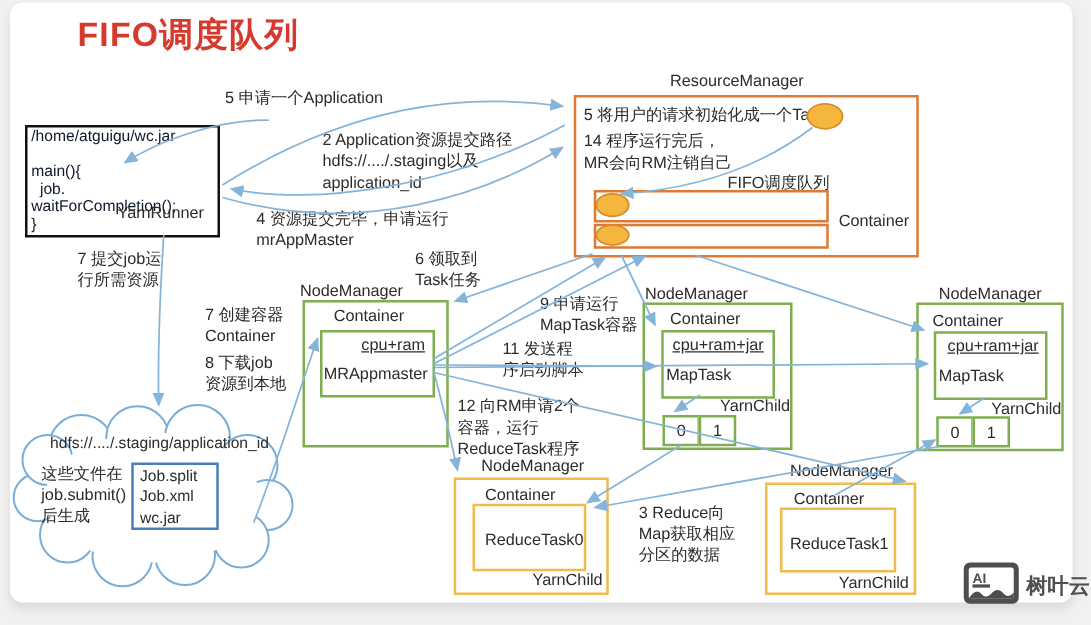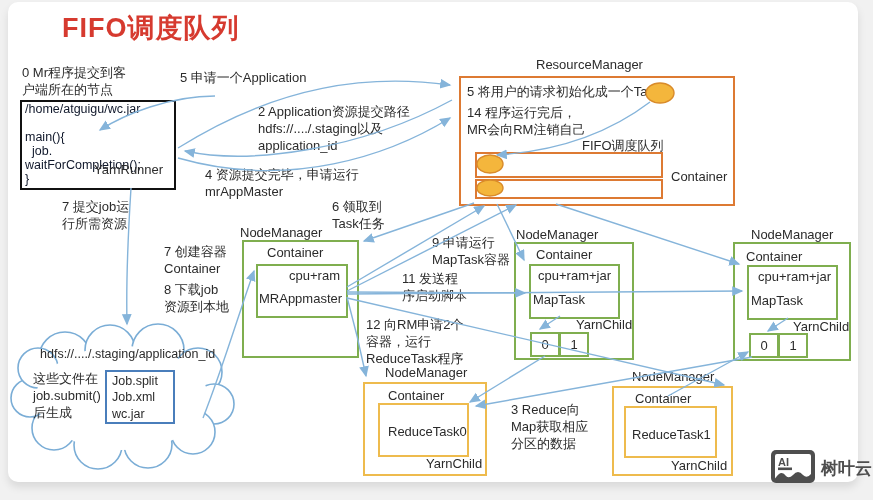--- a/index.html
+++ b/index.html
@@ -34,21 +34,21 @@
   .rmbox{position:absolute;left:459px;top:76px;width:272px;height:126px;border:2px solid #dd7a33;}
   .qrect{position:absolute;border:2px solid #dd7a33;background:#fff;}
   .greenbox{position:absolute;border:2px solid #7fae4f;}
   .yellowbox{position:absolute;border:2px solid #eebb4d;}
   .bluebox{position:absolute;left:105px;top:370px;width:66px;height:50px;border:2px solid #4a7ebb;}
   .slot{
     position:absolute;width:26px;height:21px;border:2px solid #7fae4f;
     font-size:13px;text-align:center;line-height:21px;background:#fff;
   }
   .svglayer{position:absolute;left:0;top:0;width:873px;height:500px;pointer-events:none;}
-  .rightalign{text-align:right;}
+  .rightalign{text-align:right;text-decoration:underline;}
   .logo-name{
     position:absolute;left:821px;top:457px;font-size:17px;font-weight:bold;color:#4e4e4e;
   }
   .logo-icon{position:absolute;left:770px;top:449px;width:46px;height:35px;}
 </style>
 </head>
 <body>
 
 <div class="card"></div>
 
@@ -66,22 +66,20 @@
     <circle cx="30" cy="398" r="19"></circle>
     <circle cx="38" cy="368" r="20"></circle>
   </g>
   <ellipse cx="122" cy="398" rx="86" ry="52" fill="#ffffff"></ellipse>
 </svg>
 
 <div class="stage">
 
   <div class="title">FIFO调度队列</div>
 
-  <div class="lbl" style="left:22px;top:65px">0 Mr程序提交到客
-户端所在的节点</div>
   <div class="lbl" style="left:180px;top:70px">5 申请一个Application</div>
   <div class="lbl" style="left:258px;top:104px">2 Application资源提交路径
 hdfs://..../.staging以及
 application_id</div>
   <div class="lbl" style="left:62px;top:199px">7 提交job运
 行所需资源</div>
   <div class="lbl" style="left:205px;top:167px">4 资源提交完毕，申请运行
 mrAppMaster</div>
   <div class="lbl" style="left:332px;top:199px">6 领取到
 Task任务</div>

